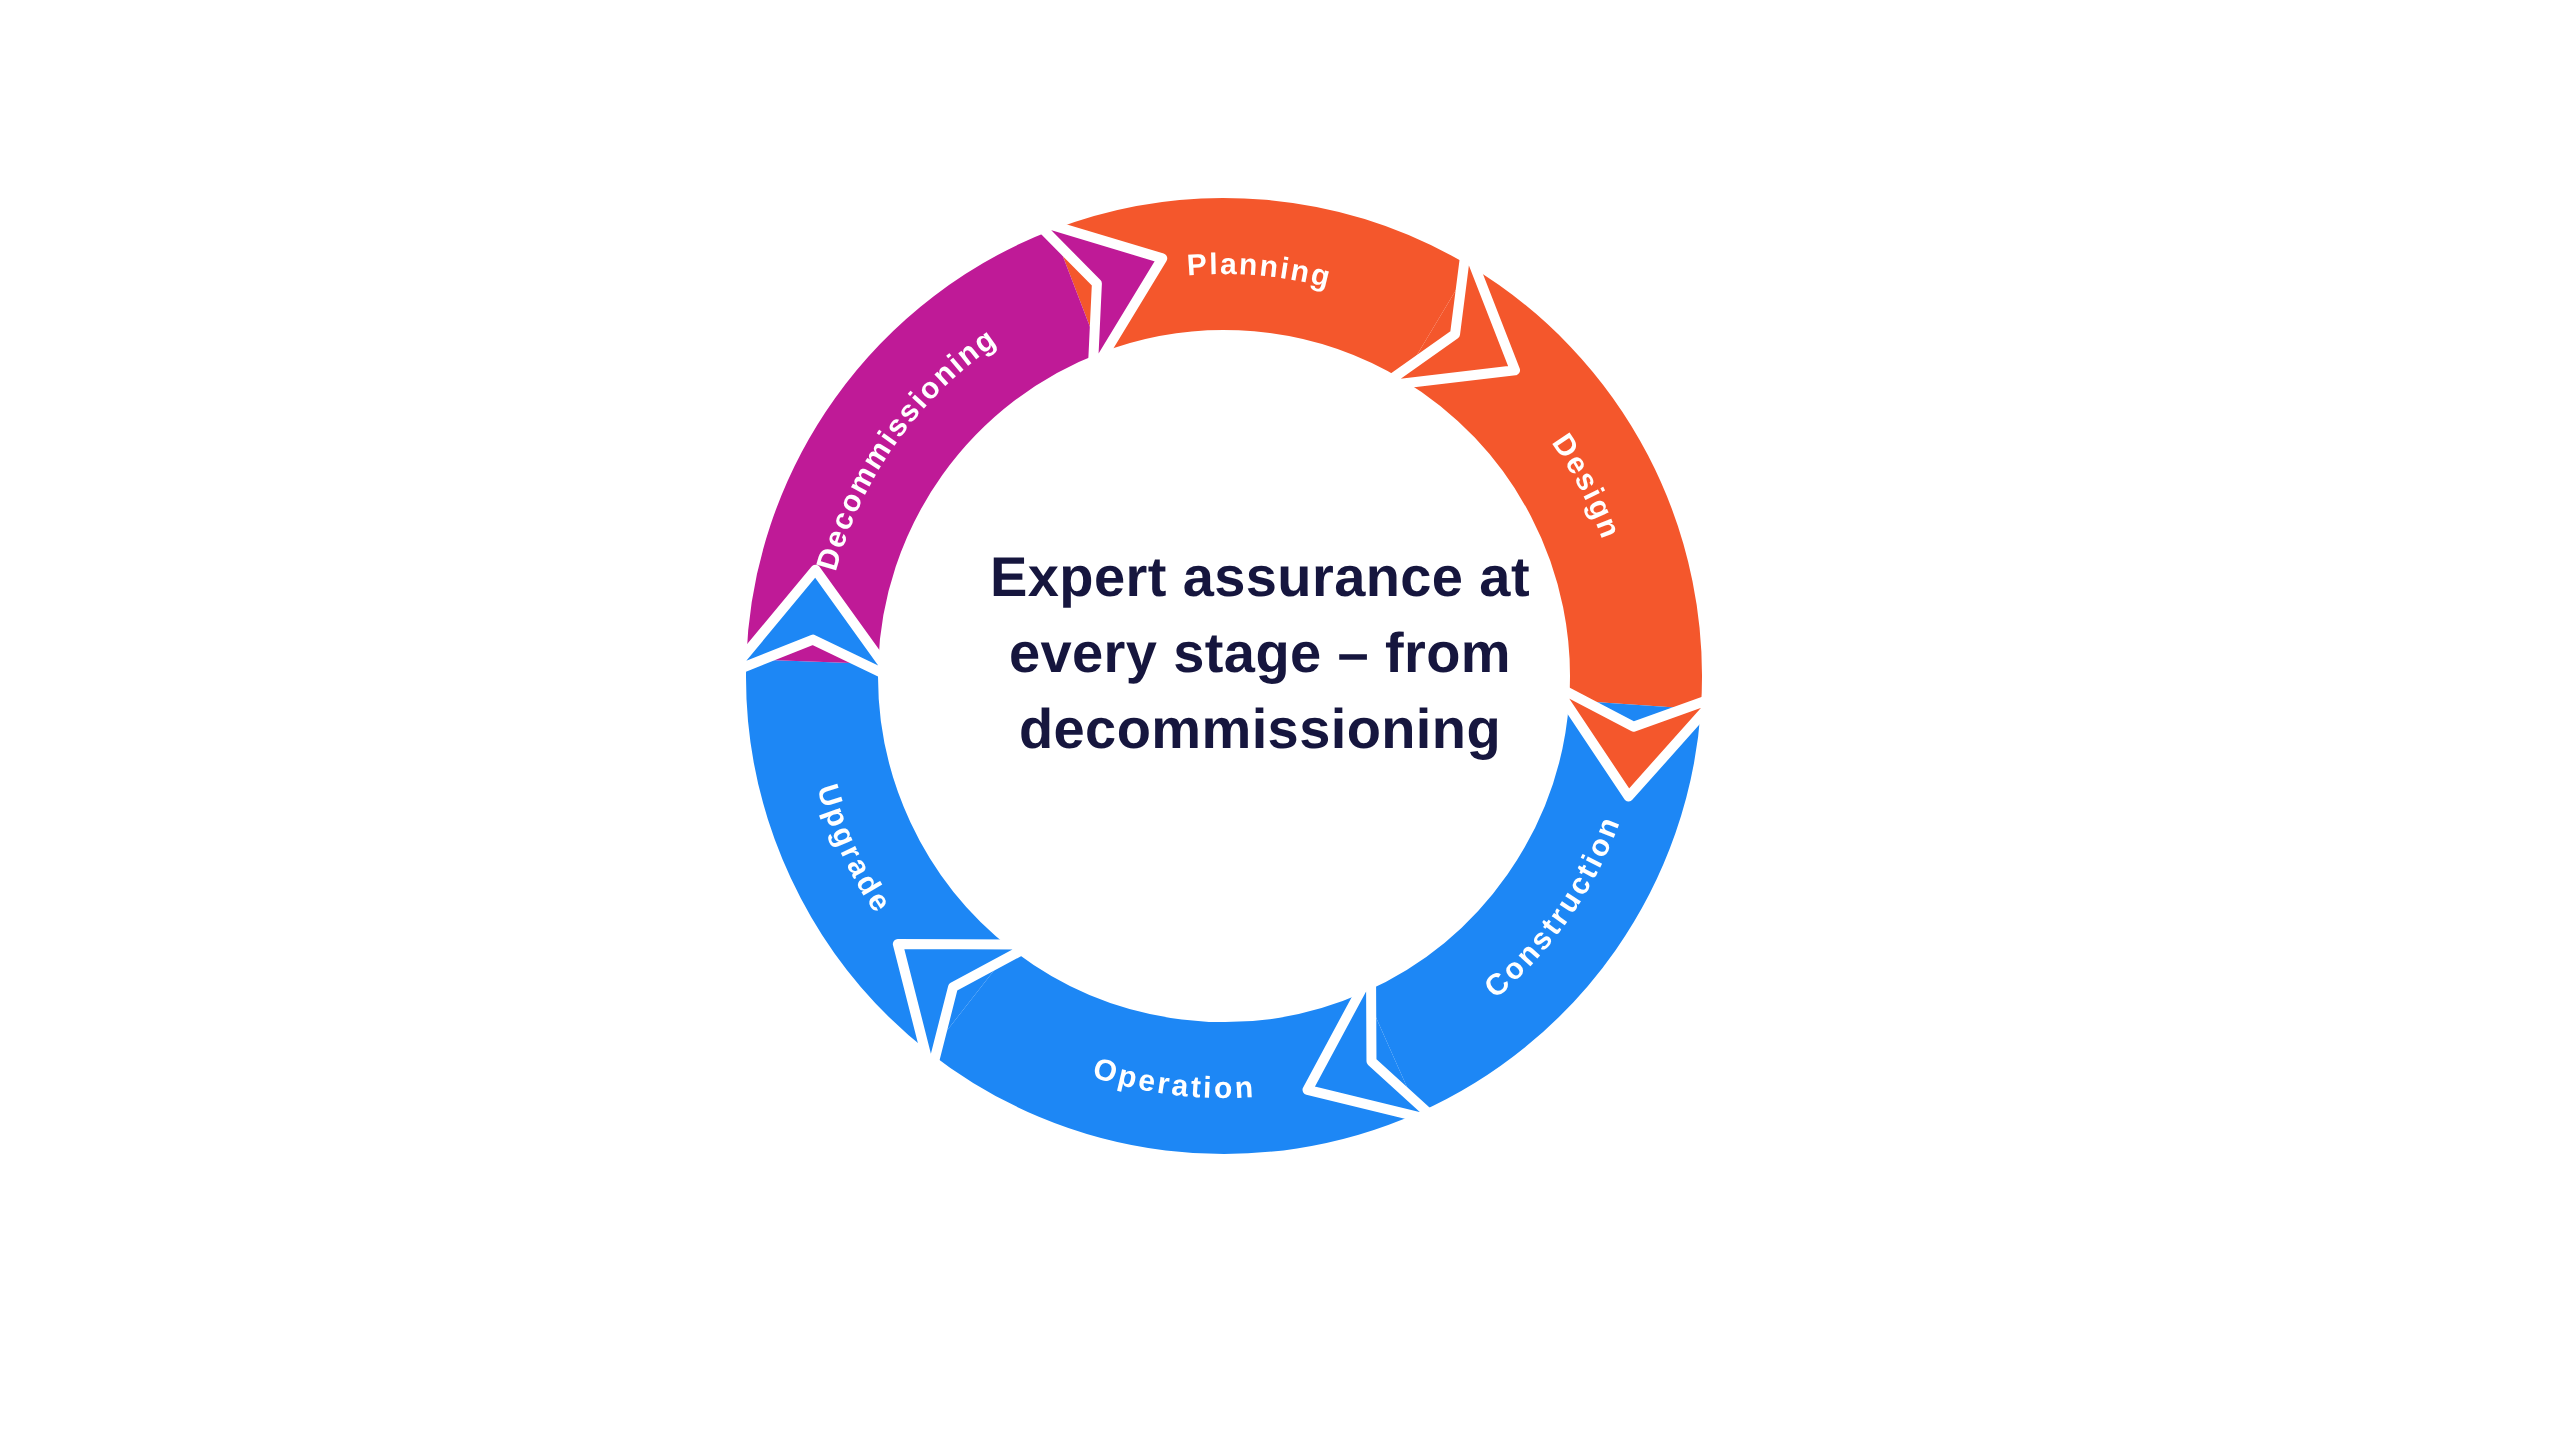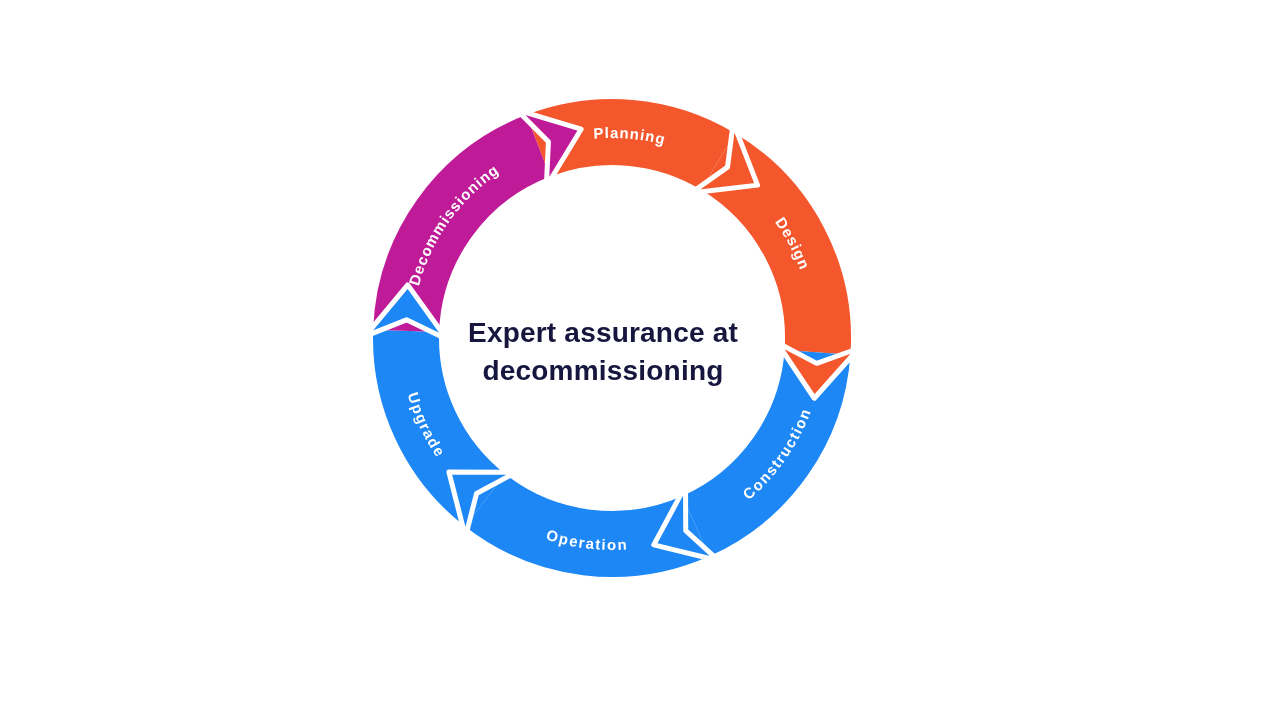--- a/index.html
+++ b/index.html
@@ -4,24 +4,23 @@
 <style>
   html, body { margin: 0; padding: 0; }
   body {
     width: 1280px; height: 720px;
     background: #ffffff; overflow: hidden;
     font-family: "Liberation Sans", sans-serif;
   }
   #stage { position: relative; width: 1280px; height: 720px; background: #ffffff; }
   #diagram-svg { position: absolute; left: 0; top: 0; }
   .center-title {
-    position: absolute; left: 431px; top: 270px; width: 344px;
+    position: absolute; left: 458px; top: 270px; width: 344px;
     text-align: center; font-weight: 700; font-size: 28px; line-height: 38px;
     letter-spacing: 0.2px;
-    margin-top: 44px;
   }
   .seg-label {
     font-family: "Liberation Sans", sans-serif;
     font-weight: bold;
   }
 </style>
 </head>
 <body>
 
 <div id="stage">
@@ -58,15 +57,16 @@
       <text class="seg-label" text-anchor="middle" dominant-baseline="central" font-size="15" font-weight="bold" letter-spacing="1.2" fill="#FFFFFF"><textPath href="#lblpath2" xlink:href="#lblpath2" startOffset="50%">Construction</textPath></text>
       <path id="lblpath3" d="M 485.17 500.33 A 206 206 0 0 0 695.79 526.19" fill="none"></path>
       <text class="seg-label" text-anchor="middle" dominant-baseline="central" font-size="15" font-weight="bold" letter-spacing="1.2" fill="#FFFFFF"><textPath href="#lblpath3" xlink:href="#lblpath3" startOffset="50%">Operation</textPath></text>
       <path id="lblpath4" d="M 406.13 330.81 A 206 206 0 0 0 485.17 500.33" fill="none"></path>
       <text class="seg-label" text-anchor="middle" dominant-baseline="central" font-size="15" font-weight="bold" letter-spacing="1.2" fill="#FFFFFF"><textPath href="#lblpath4" xlink:href="#lblpath4" startOffset="50%">Upgrade</textPath></text>
       <path id="lblpath5" d="M 406.13 330.81 A 206 206 0 0 1 538.18 145.68" fill="none"></path>
       <text class="seg-label" text-anchor="middle" dominant-baseline="central" font-size="15" font-weight="bold" letter-spacing="1.2" fill="#FFFFFF"><textPath href="#lblpath5" xlink:href="#lblpath5" startOffset="50%">Decommissioning</textPath></text>
     </svg>
   <div class="center-title" style="color: rgb(22, 22, 62);">
     <div>Expert assurance at</div>
+    <div>every stage – from</div>
     <div>decommissioning</div>
   </div>
 </div>
 
 </body></html>

